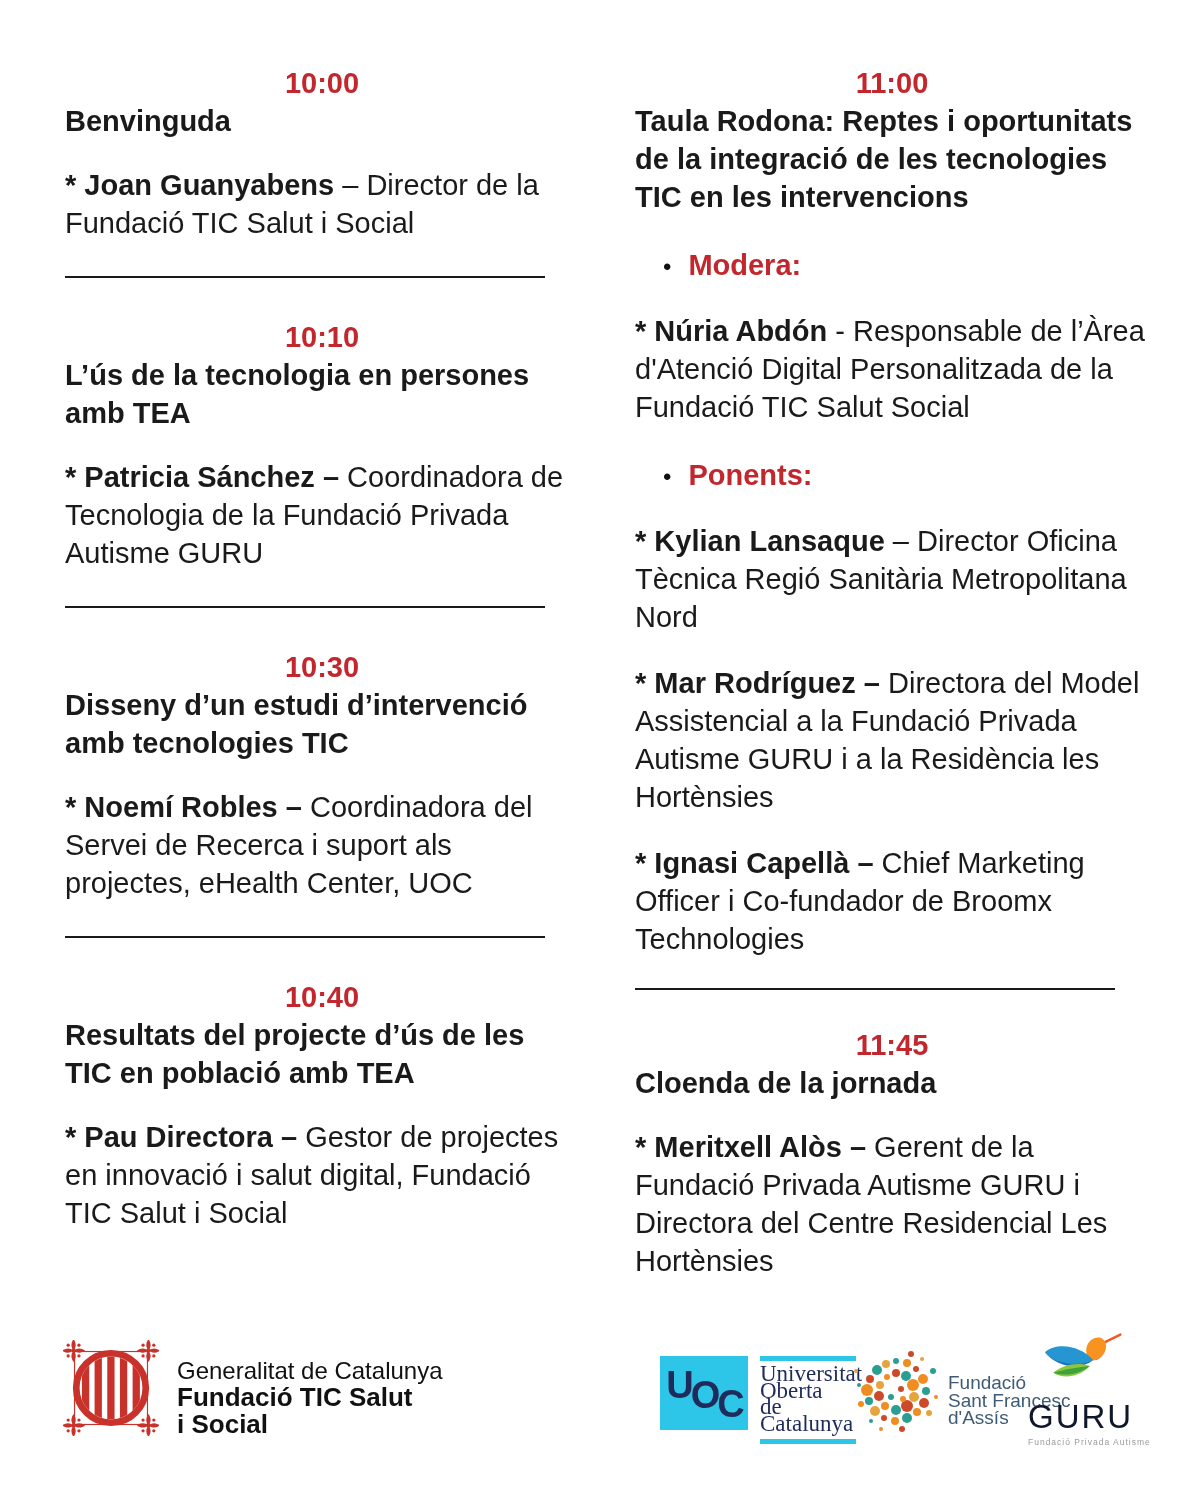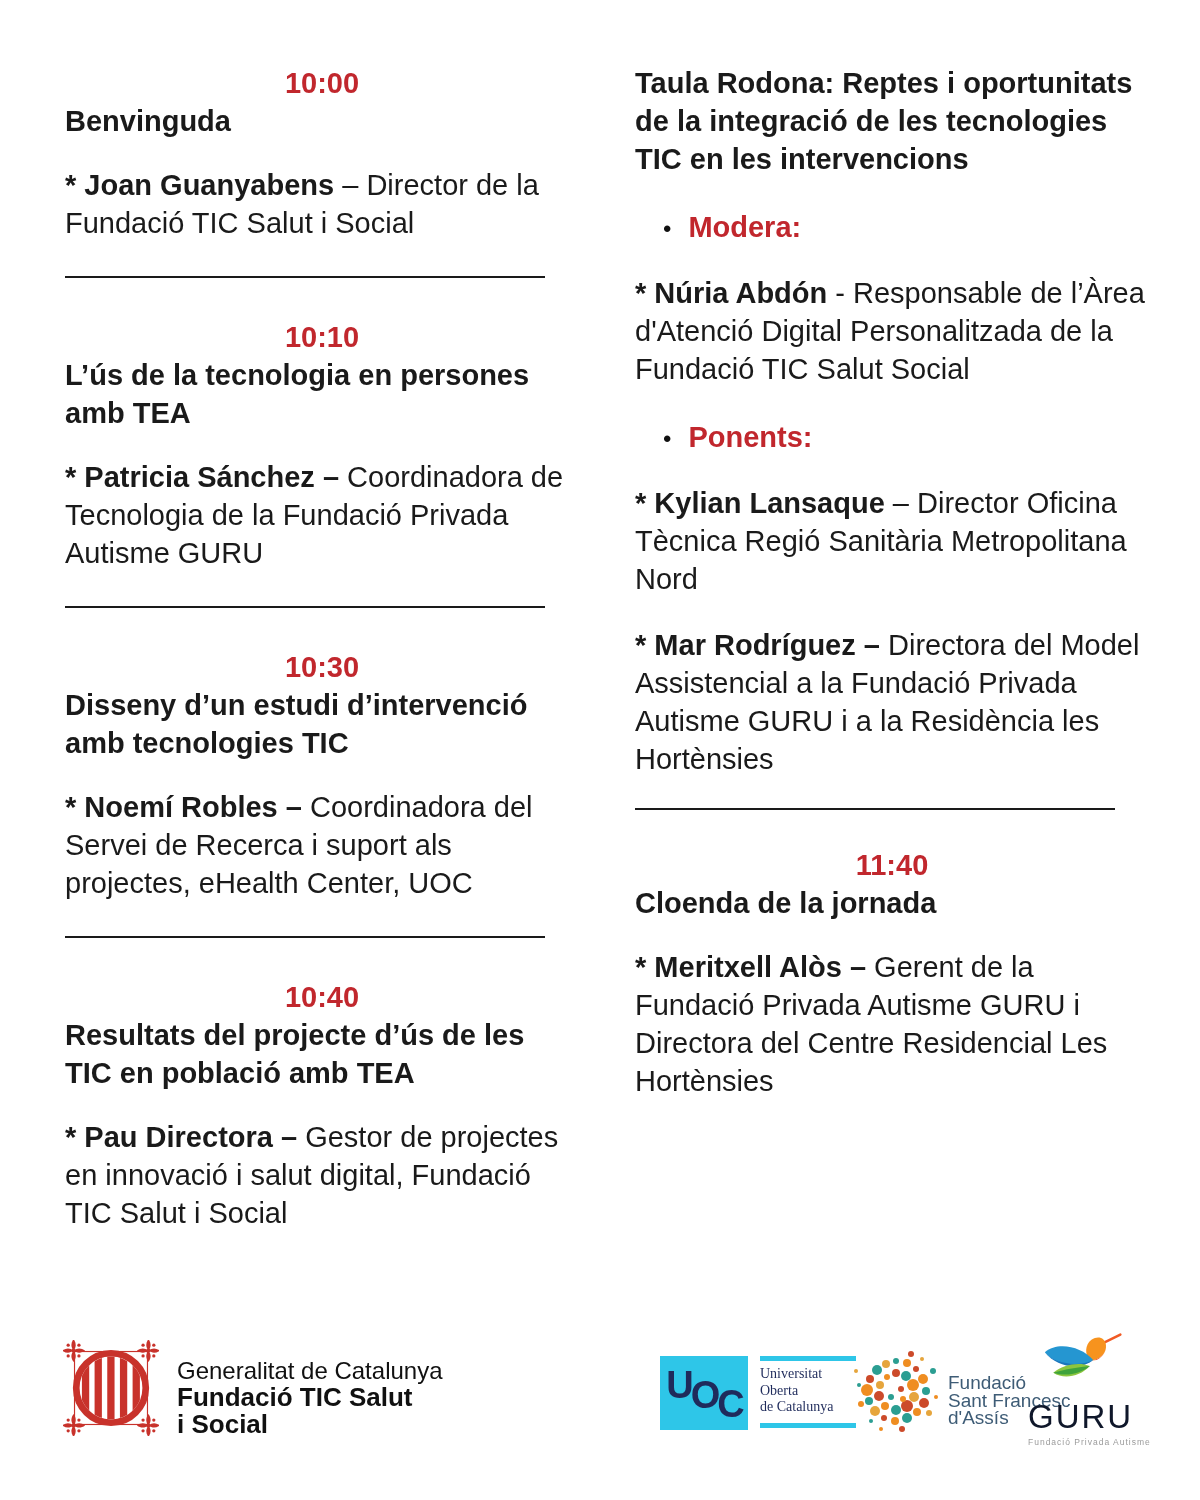--- a/index.html
+++ b/index.html
@@ -84,21 +84,21 @@
     display: flex;
   }
   .uoc-letters span { display: inline-block; }
   .uoc-u { transform: translateY(-8px); }
   .uoc-o { transform: translateY(2px); }
   .uoc-c { transform: translateY(11px); }
   .uoc-text { margin-left: 12px; width: 100px; }
   .uoc-bar { height: 5px; background: #2EC6E8; width: 96px; }
   .uoc-lines {
     font-family: "Liberation Serif", serif;
-    font-size: 14px; line-height: 16.5px;
+    font-size: 23px; line-height: 16.5px;
     color: #1F2B5B;
     padding: 5px 0 7px 0;
   }
 
   
   .logo-sfa { left: 850px; top: 12px; }
   .sfa-text {
     margin-left: 6px; padding-top: 26px;
     font-size: 19px; line-height: 17.5px;
     color: #3E5C76;
@@ -153,36 +153,38 @@
     <div class="time">10:40</div>
     <div class="session-title">Resultats del projecte d’ús de les TIC en població amb TEA</div>
     <p class="speaker"><span class="name">* Pau Directora –</span><span> Gestor de projectes en innovació i salut digital, Fundació TIC Salut i Social</span></p>
   </section>
 
 </div>
 
 <div class="col col-right">
 
   <section class="session">
+    <div class="time">11:00</div>
     <div class="session-title">Taula Rodona: Reptes i oportunitats de la integració de les tecnologies TIC en les intervencions</div>
 
     <div class="bullet-line"><span class="dot">•</span><span class="bullet-label">Modera:</span></div>
 
     <p class="speaker"><span class="name">* Núria Abdón</span><span> - Responsable de l’Àrea d'Atenció Digital Personalitzada de la Fundació TIC Salut Social</span></p>
 
     <div class="bullet-line"><span class="dot">•</span><span class="bullet-label">Ponents:</span></div>
 
     <p class="speaker"><span class="name">* Kylian Lansaque</span><span> – Director Oficina Tècnica Regió Sanitària Metropolitana Nord</span></p>
     <p class="speaker ponent"><span class="name">* Mar Rodríguez –</span><span> Directora del Model Assistencial a la Fundació Privada Autisme GURU i a la Residència les Hortènsies</span></p>
+    <p class="speaker ponent"><span class="name">* Ignasi Capellà –</span><span> Chief Marketing Officer i Co-fundador de Broomx Technologies</span></p>
   </section>
 
   <div class="rule"></div>
 
   <section class="session">
-    <div class="time">11:40</div>
+    <div class="time">11:45</div>
     <div class="session-title">Cloenda de la jornada</div>
     <p class="speaker"><span class="name">* Meritxell Alòs –</span><span> Gerent de la Fundació Privada Autisme GURU i Directora del Centre Residencial Les Hortènsies</span></p>
   </section>
 
 </div>
 
 <div class="footer">
 
   <div class="logo-group logo-gencat">
     <svg class="seal" width="96" height="96" viewBox="0 0 100 100">

